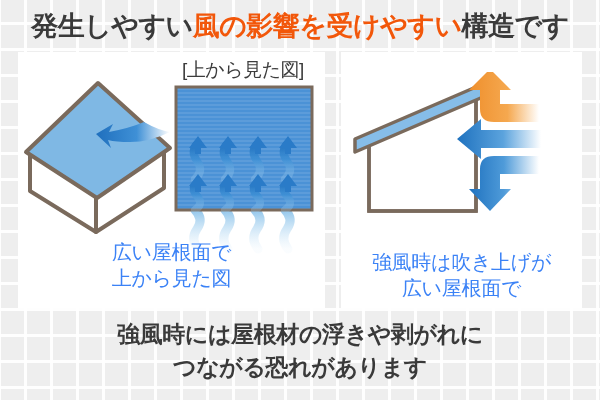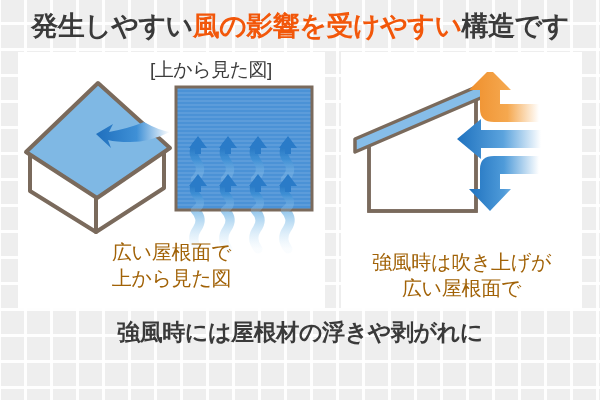--- a/index.html
+++ b/index.html
@@ -34,46 +34,45 @@
   .panel{
     position:absolute;background:#ffffff;
   }
   #panel-left{left:18px;top:52px;width:307px;height:256px;}
   #panel-right{left:341px;top:52px;width:241px;height:256px;}
 
   .caption{
     position:absolute;left:0;width:100%;
     text-align:center;
     font-size:20px;line-height:26px;
-    color:#a16207;
+    color:#3b82f6;
     letter-spacing:-0.3px;
     white-space:nowrap;
   }
   #caption-left{top:187px;}
   #caption-right{top:197px;}
 
   
   .topview-label{
     position:absolute;
     font-size:19px;line-height:22px;
     color:#3c3c3c;
     letter-spacing:-0.5px;
     white-space:nowrap;
   }
-  #topview-label{left:132px;top:7px;}
+  #topview-label{left:164px;top:7px;}
 
   
   .bottom-text{
     position:absolute;left:0;top:318px;width:600px;
     text-align:center;
     font-size:23px;line-height:33px;font-weight:bold;
     color:#3a3a3a;
     letter-spacing:-0.4px;
     white-space:nowrap;
-    font-family:Liberation Mono, monospace;
   }
 
   svg{display:block;}
   .svgwrap{position:absolute;}
 </style>
 </head>
 <body>
 
 <div id="root">
 
@@ -221,15 +220,16 @@
     </div>
 
     <div class="caption" id="caption-right">
       <div>強風時は吹き上げが</div>
       <div>広い屋根面で</div>
     </div>
   </div>
 
   <div class="bottom-text">
     <div>強風時には屋根材の浮きや剥がれに</div>
+    <div>つながる恐れがあります</div>
   </div>
 
 </div>
 
 </body></html>

